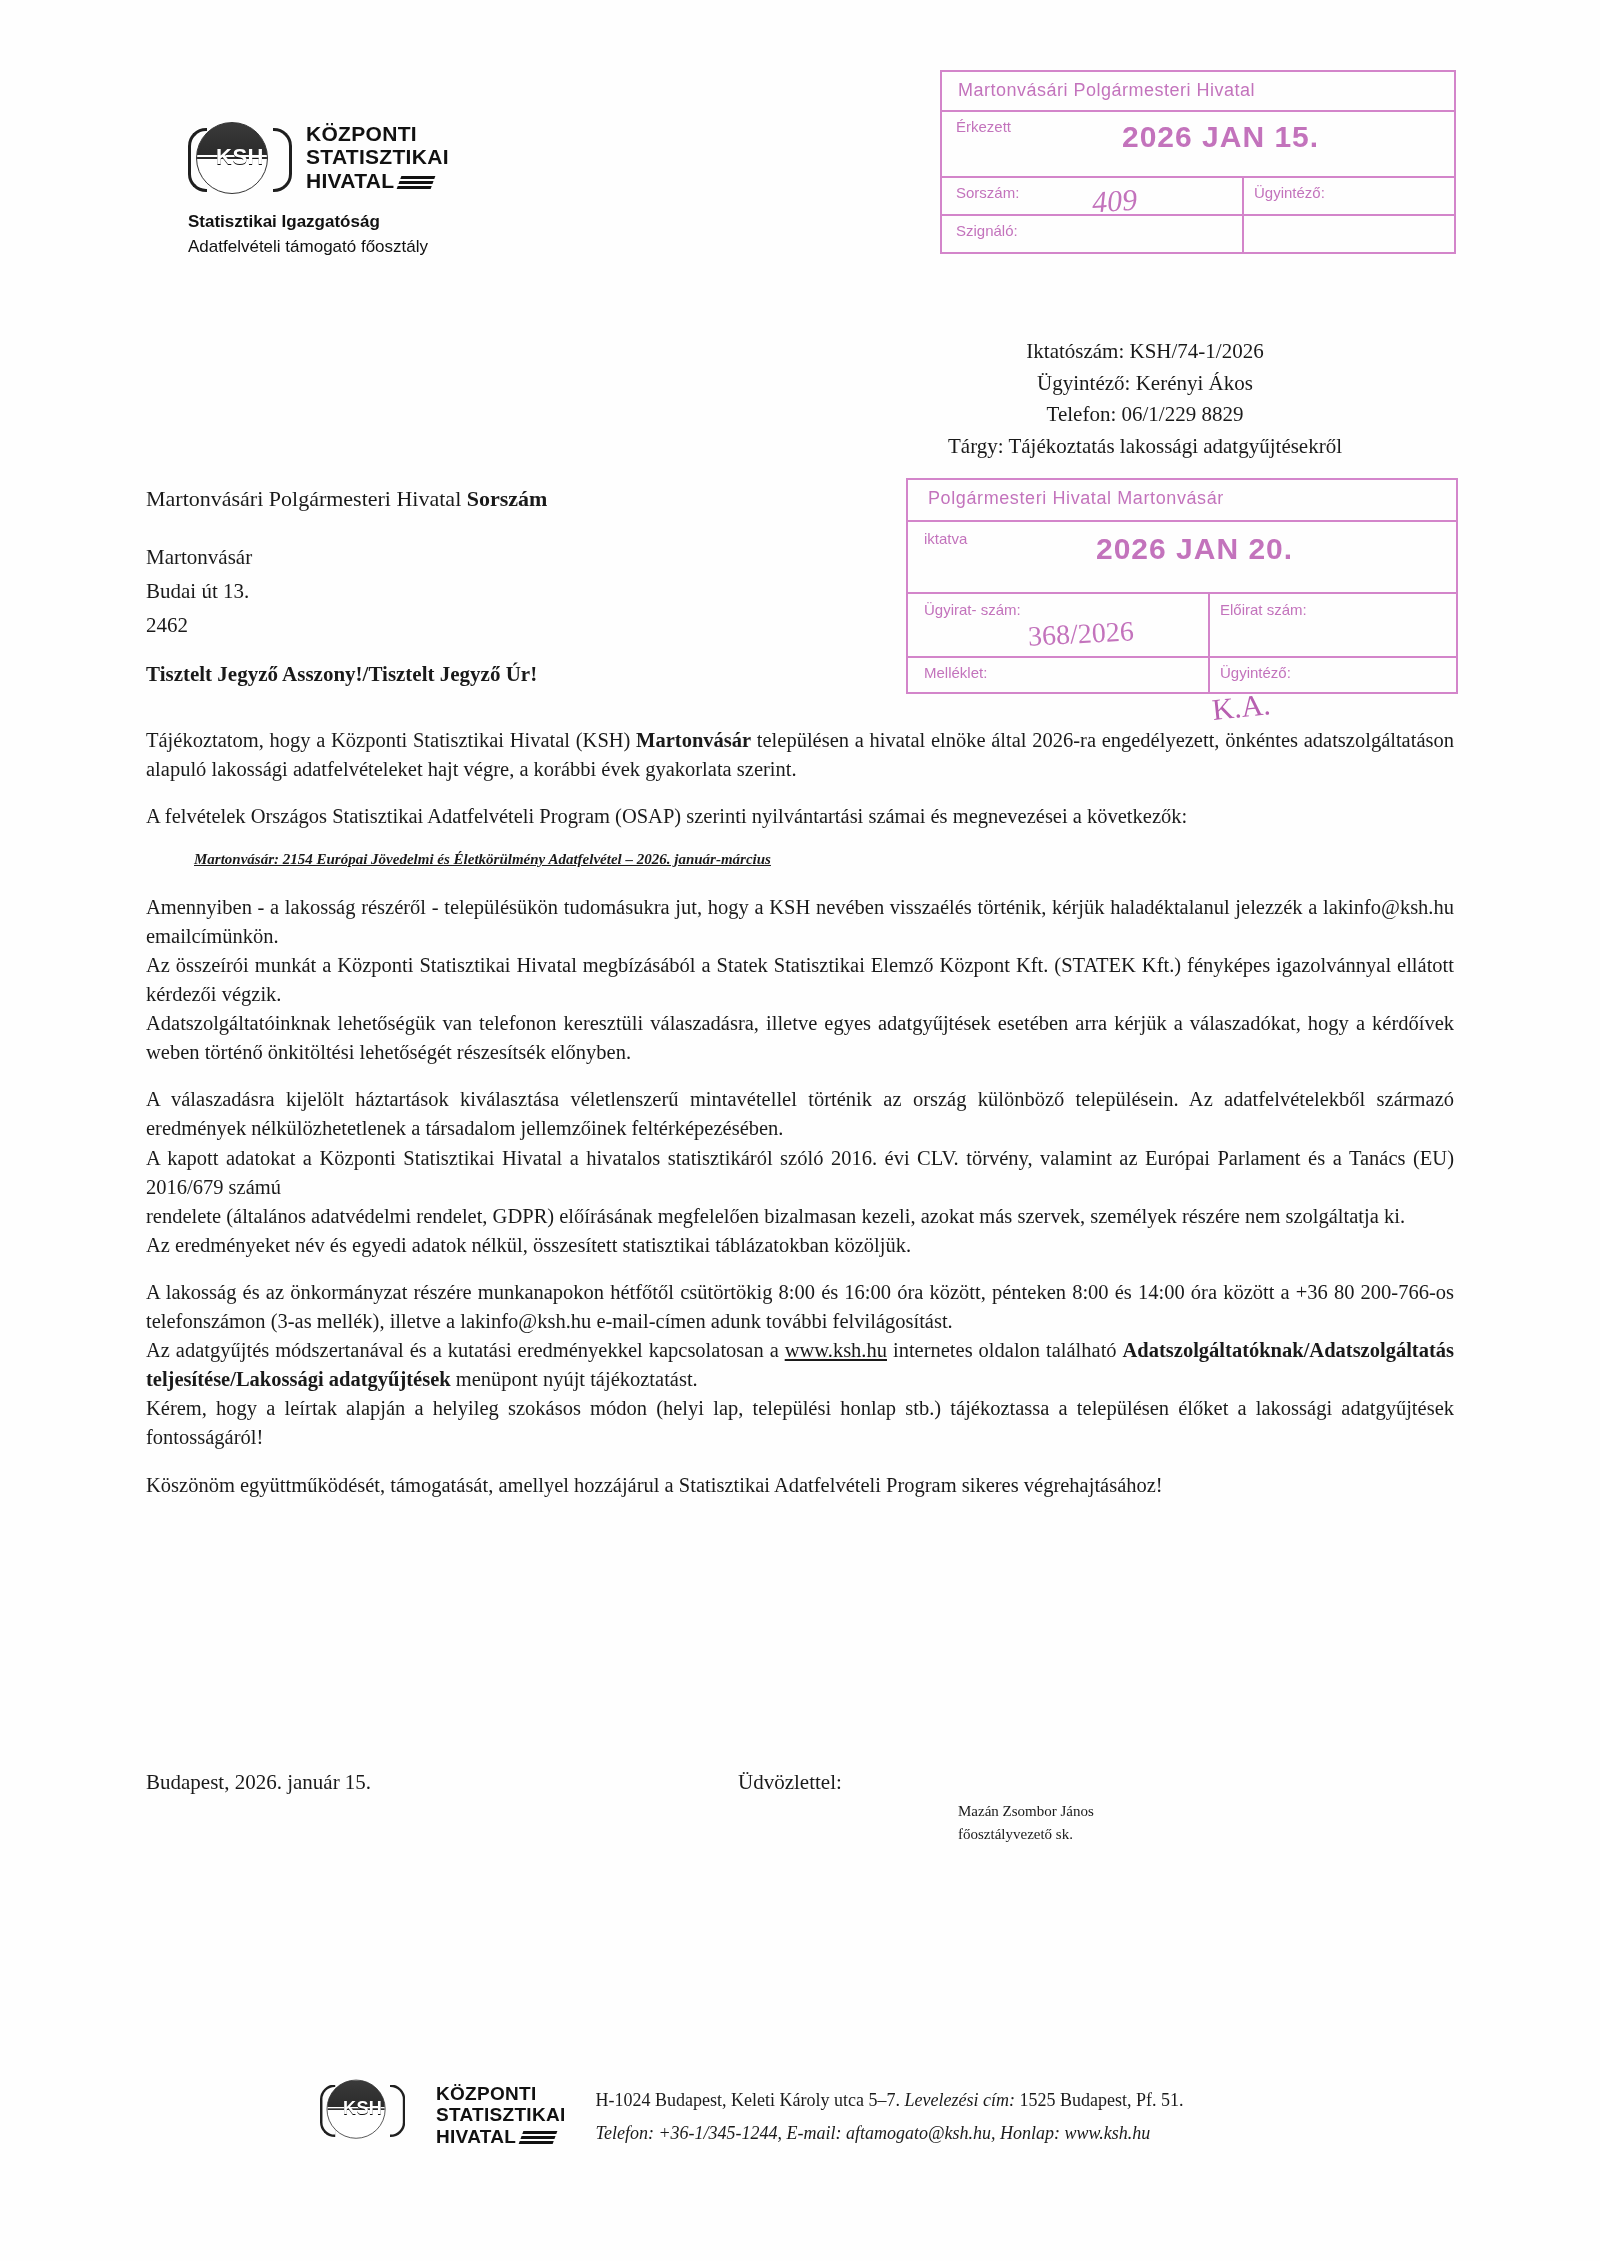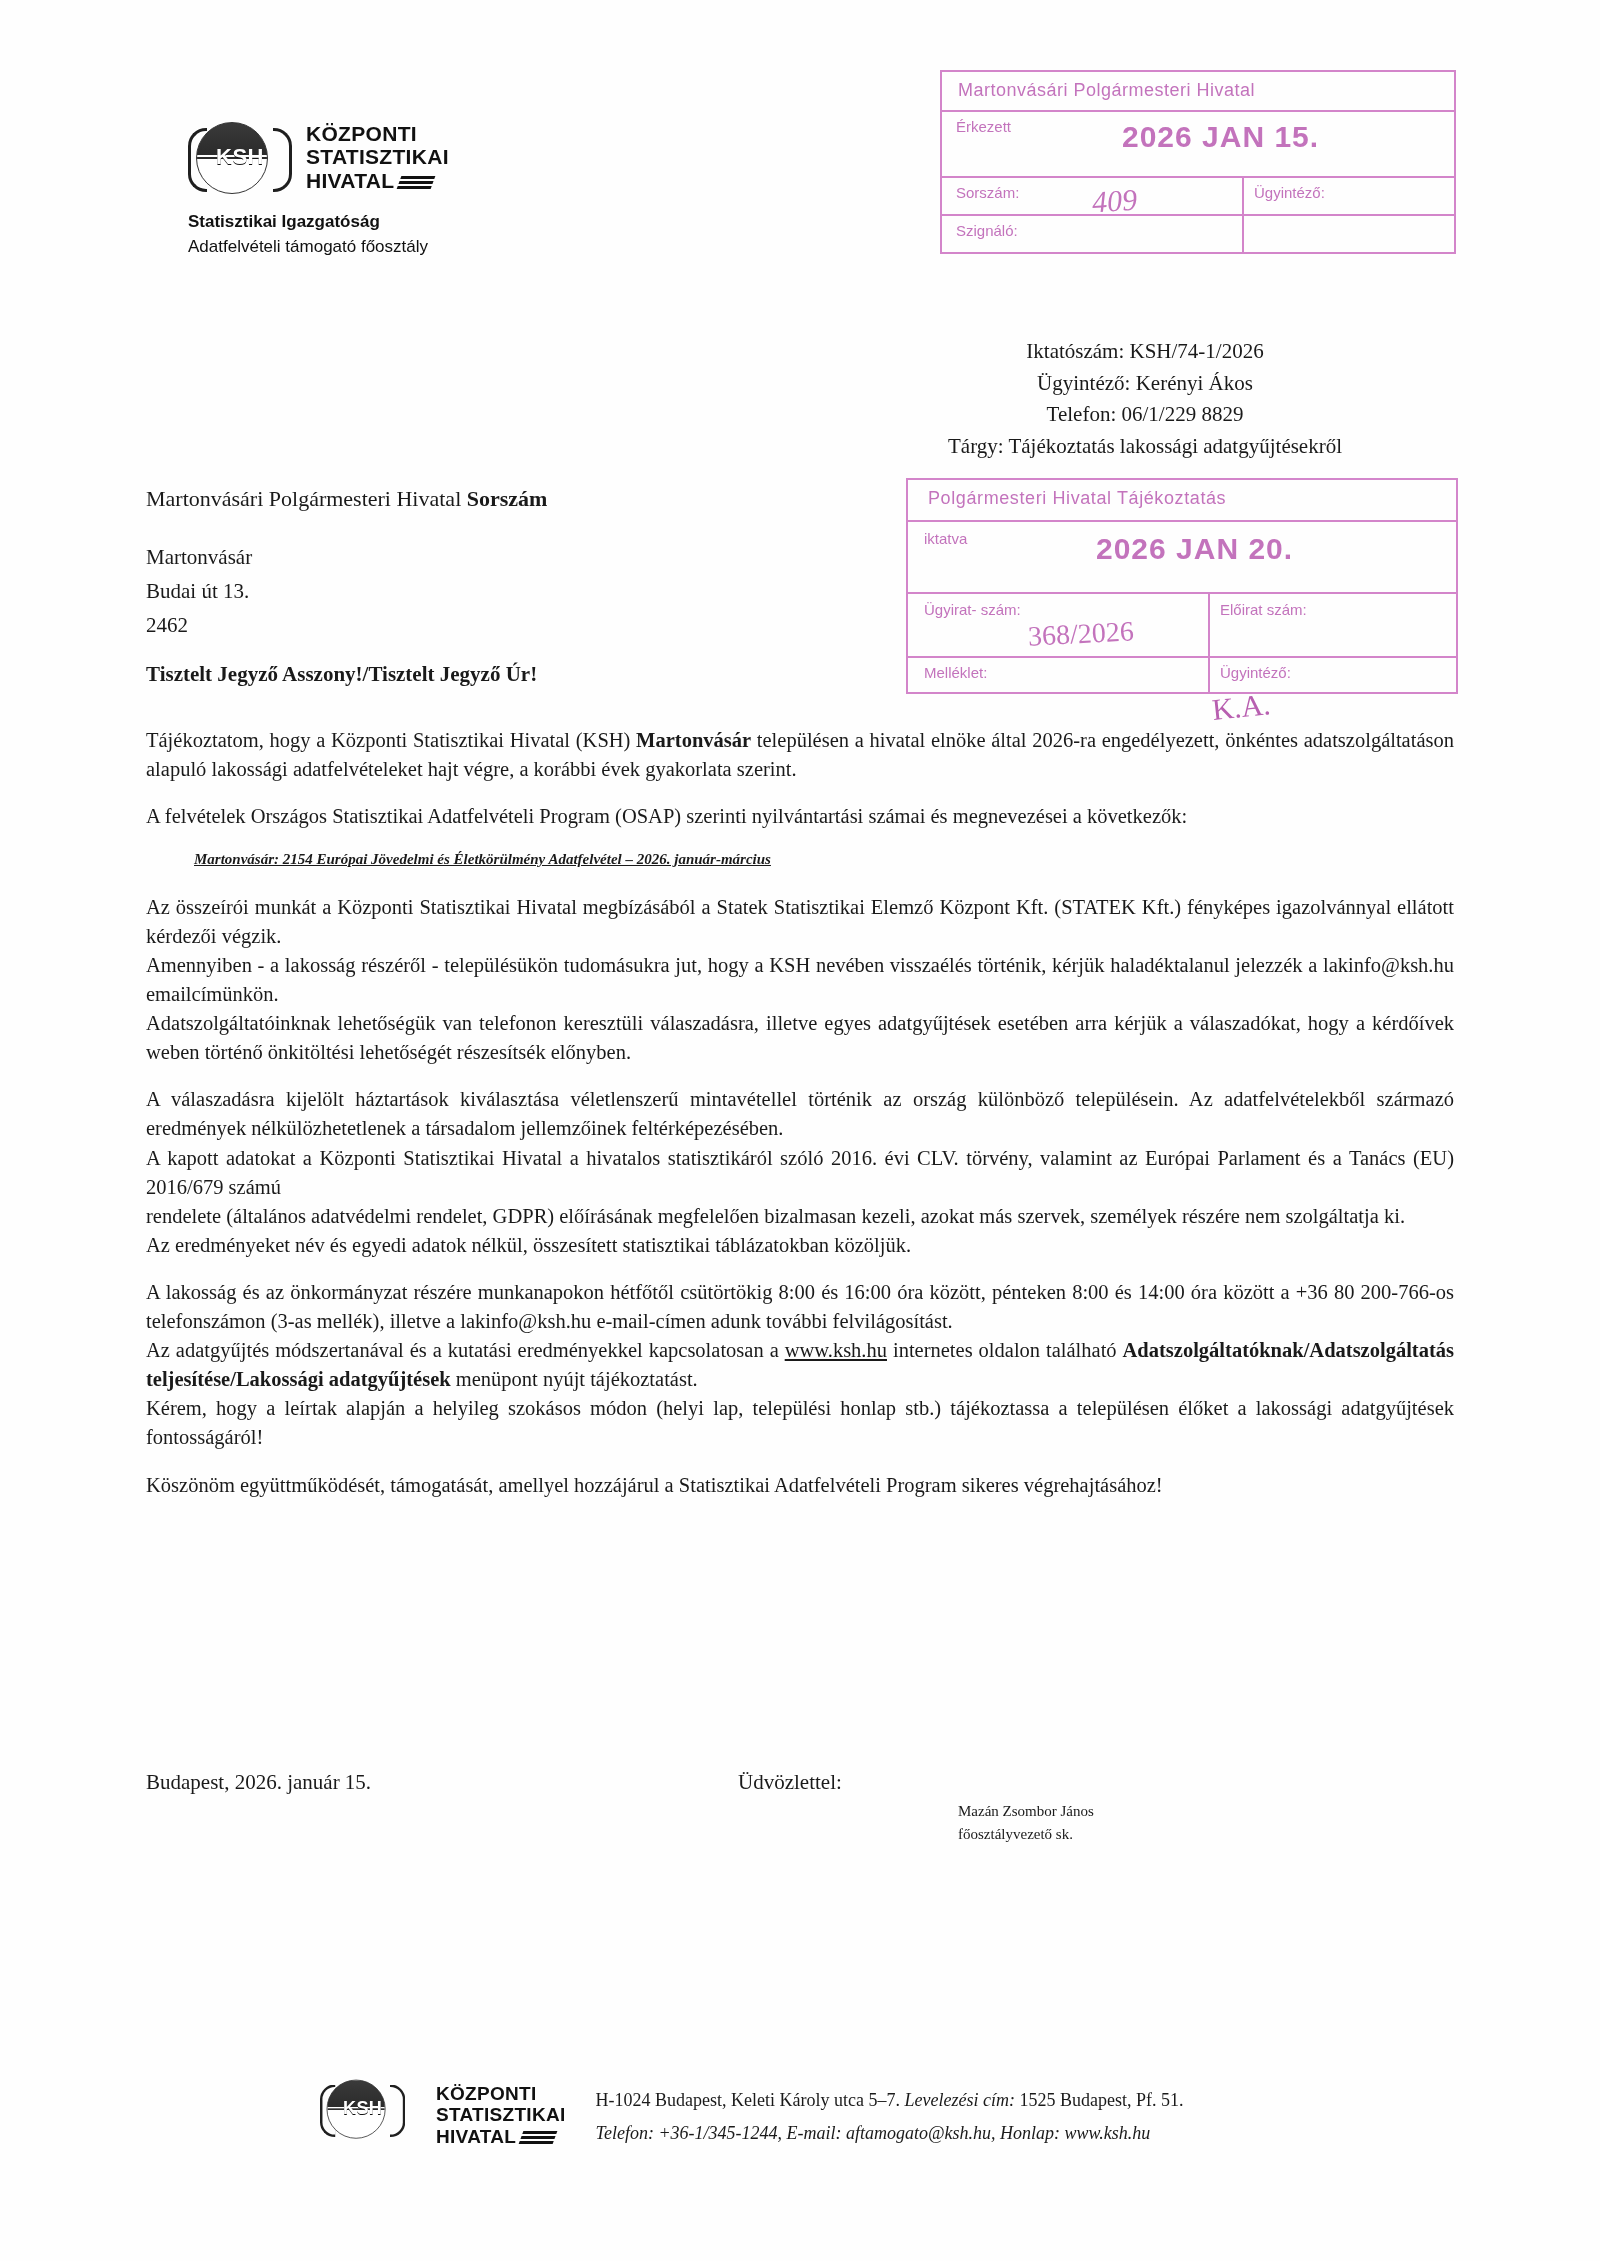--- a/index.html
+++ b/index.html
@@ -394,21 +394,21 @@
     <span>Martonvásári Polgármesteri Hivatal </span><span class="b">Sorszám</span>
   </div>
   <div class="addr-lines">
     <div>Martonvásár</div>
     <div>Budai út 13.</div>
     <div>2462</div>
   </div>
   <div class="salutation">Tisztelt Jegyző Asszony!/Tisztelt Jegyző Úr!</div>
 
   <div class="stamp stamp-2">
-    <div class="title">Polgármesteri Hivatal Tájékoztatás</div>
+    <div class="title">Polgármesteri Hivatal Martonvásár</div>
     <div class="hr1"></div>
     <div class="hr2"></div>
     <div class="hr3"></div>
     <div class="vr1"></div>
     <div class="vr2"></div>
     <div class="lbl-ikt">iktatva</div>
     <div class="date">2026 JAN 20.</div>
     <div class="lbl-ugyirat">Ügyirat- szám:</div>
     <div class="lbl-eloirat">Előirat szám:</div>
     <div class="num">368/2026</div>
@@ -417,22 +417,22 @@
   </div>
   <div class="sign-mark">K.A.</div>
 
   <div class="body">
     <p><span>Tájékoztatom, hogy a Központi Statisztikai Hivatal (KSH) </span><span class="b">Martonvásár</span><span> településen a hivatal elnöke által 2026-ra engedélyezett, önkéntes adatszolgáltatáson alapuló lakossági adatfelvételeket hajt végre, a korábbi évek gyakorlata szerint.</span></p>
 
     <p>A felvételek Országos Statisztikai Adatfelvételi Program (OSAP) szerinti nyilvántartási számai és megnevezései a következők:</p>
 
     <p class="osap">Martonvásár: 2154 Európai Jövedelmi és Életkörülmény Adatfelvétel – 2026. január-március</p>
 
+    <p class="tight">Amennyiben - a lakosság részéről - településükön tudomásukra jut, hogy a KSH nevében visszaélés történik, kérjük haladéktalanul jelezzék a lakinfo@ksh.hu emailcímünkön.</p>
     <p class="tight">Az összeírói munkát a Központi Statisztikai Hivatal megbízásából a Statek Statisztikai Elemző Központ Kft. (STATEK Kft.) fényképes igazolvánnyal ellátott kérdezői végzik.</p>
-    <p class="tight">Amennyiben - a lakosság részéről - településükön tudomásukra jut, hogy a KSH nevében visszaélés történik, kérjük haladéktalanul jelezzék a lakinfo@ksh.hu emailcímünkön.</p>
     <p>Adatszolgáltatóinknak lehetőségük van telefonon keresztüli válaszadásra, illetve egyes adatgyűjtések esetében arra kérjük a válaszadókat, hogy a kérdőívek weben történő önkitöltési lehetőségét részesítsék előnyben.</p>
 
     <p class="tight">A válaszadásra kijelölt háztartások kiválasztása véletlenszerű mintavétellel történik az ország különböző településein. Az adatfelvételekből származó eredmények nélkülözhetetlenek a társadalom jellemzőinek feltérképezésében.</p>
     <p class="tight">A kapott adatokat a Központi Statisztikai Hivatal a hivatalos statisztikáról szóló 2016. évi CLV. törvény, valamint az Európai Parlament és a Tanács (EU) 2016/679 számú</p>
     <p class="tight">rendelete (általános adatvédelmi rendelet, GDPR) előírásának megfelelően bizalmasan kezeli, azokat más szervek, személyek részére nem szolgáltatja ki.</p>
     <p>Az eredményeket név és egyedi adatok nélkül, összesített statisztikai táblázatokban közöljük.</p>
 
     <p class="tight">A lakosság és az önkormányzat részére munkanapokon hétfőtől csütörtökig 8:00 és 16:00 óra között, pénteken 8:00 és 14:00 óra között a +36 80 200-766-os telefonszámon (3-as mellék), illetve a lakinfo@ksh.hu e-mail-címen adunk további felvilágosítást.</p>
     <p class="tight"><span>Az adatgyűjtés módszertanával és a kutatási eredményekkel kapcsolatosan a </span><span class="u">www.ksh.hu</span><span> internetes oldalon található </span><span class="b">Adatszolgáltatóknak/Adatszolgáltatás teljesítése/Lakossági adatgyűjtések</span><span> menüpont nyújt tájékoztatást.</span></p>
     <p>Kérem, hogy a leírtak alapján a helyileg szokásos módon (helyi lap, települési honlap stb.) tájékoztassa a településen élőket a lakossági adatgyűjtések fontosságáról!</p>

